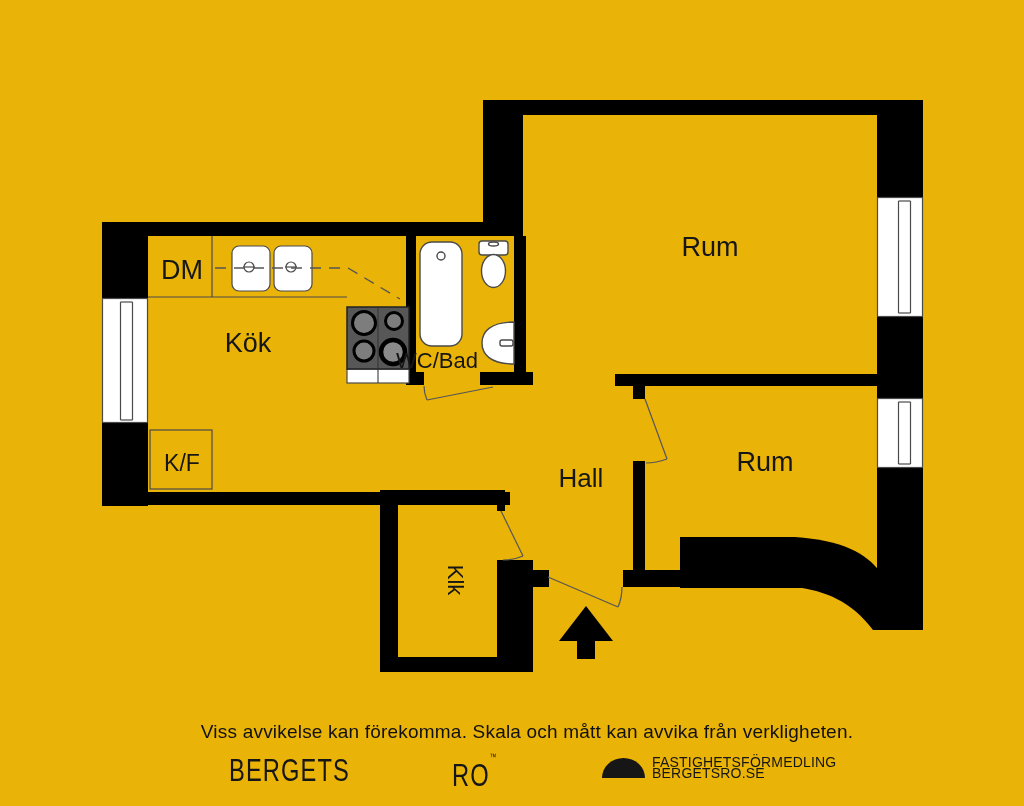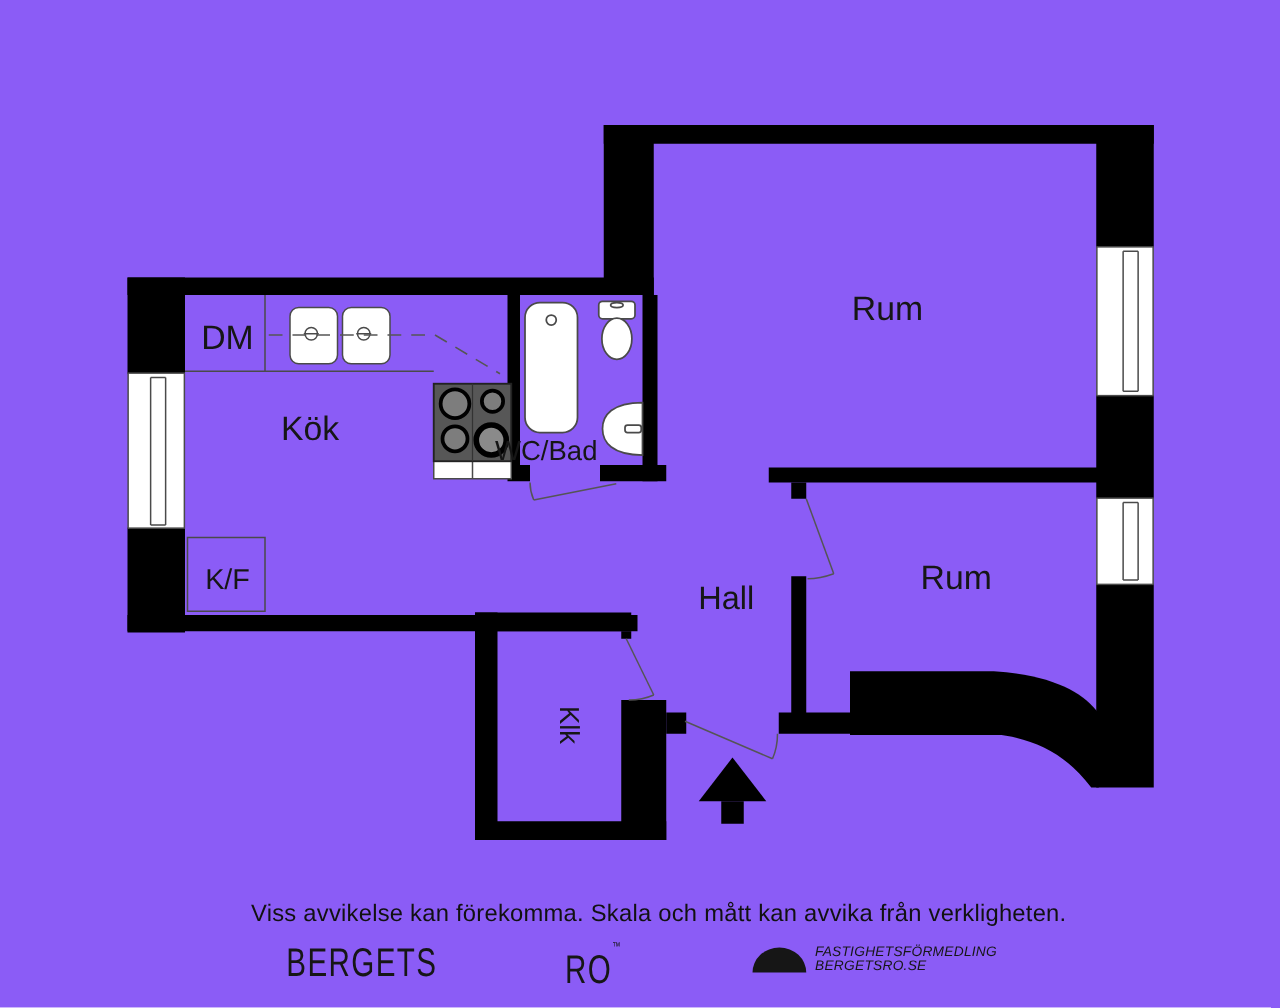--- a/index.html
+++ b/index.html
@@ -1,27 +1,27 @@
 <!DOCTYPE html>
 <html><head>
 <meta charset="utf-8">
 <style>
   html,body{margin:0;padding:0;background:#ffffff;}
-  .page{position:relative;width:1024px;height:806px;background:#8b5cf6;overflow:hidden;
+  .page{position:relative;width:1024px;height:806px;background:#eab308;overflow:hidden;
         font-family:"Liberation Sans", sans-serif;}
   .plan-svg{position:absolute;left:0;top:0;}
   .disclaimer{position:absolute;left:0;top:721px;width:1024px;text-align:center;
               font-size:19px;color:#111;letter-spacing:0.2px;padding-left:15px;}
   .brand-word{position:absolute;top:752px;font-size:32px;color:#161616;
               transform:scaleX(0.74);transform-origin:left top;letter-spacing:1.5px;white-space:nowrap;}
   .brand-bergets{left:229px;}
   .brand-ro{left:452px;}
   .brand-tm{font-size:9px;vertical-align:26px;letter-spacing:0;}
-  .agency{position:absolute;left:652px;top:757px;font-size:11px;line-height:10.5px;
-          color:#161616;letter-spacing:0.2px;white-space:nowrap;font-style:italic;}
+  .agency{position:absolute;left:652px;top:757px;font-size:14px;line-height:10.5px;
+          color:#161616;letter-spacing:0.2px;white-space:nowrap;}
   svg text{fill:#161616;font-family:"Liberation Sans", sans-serif;}
 </style>
 </head>
 <body>
 
 <div class="page">
 
   <svg class="plan-svg" width="1024" height="806" viewBox="0 0 1024 806">
 
     <g fill="#000000">

